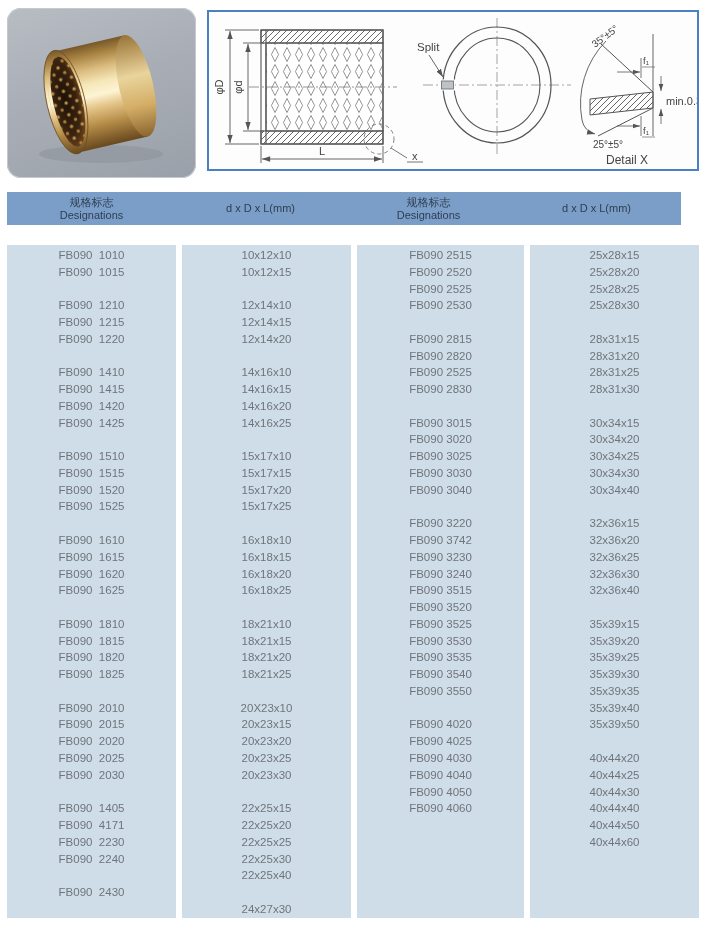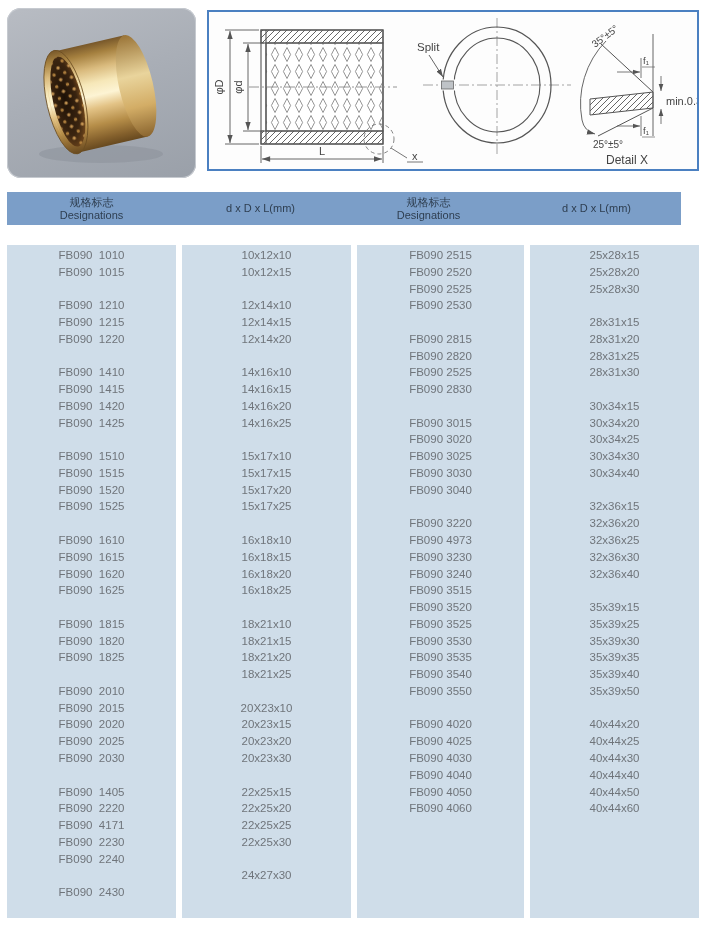--- a/index.html
+++ b/index.html
@@ -209,32 +209,32 @@
         <div class="trow">FB090  1510</div>
         <div class="trow">FB090  1515</div>
         <div class="trow">FB090  1520</div>
         <div class="trow">FB090  1525</div>
         <div class="trow">&nbsp;</div>
         <div class="trow">FB090  1610</div>
         <div class="trow">FB090  1615</div>
         <div class="trow">FB090  1620</div>
         <div class="trow">FB090  1625</div>
         <div class="trow">&nbsp;</div>
+        <div class="trow">FB090  1810</div>
         <div class="trow">FB090  1815</div>
         <div class="trow">FB090  1820</div>
         <div class="trow">FB090  1825</div>
         <div class="trow">&nbsp;</div>
         <div class="trow">FB090  2010</div>
         <div class="trow">FB090  2015</div>
         <div class="trow">FB090  2020</div>
         <div class="trow">FB090  2025</div>
         <div class="trow">FB090  2030</div>
         <div class="trow">&nbsp;</div>
         <div class="trow">FB090  1405</div>
-        <div class="trow">FB090  2220</div>
         <div class="trow">FB090  4171</div>
         <div class="trow">FB090  2230</div>
         <div class="trow">FB090  2240</div>
         <div class="trow">&nbsp;</div>
         <div class="trow">FB090  2430</div>
       </div>
     <div class="tcol w2">
         <div class="trow">10x12x10</div>
         <div class="trow">10x12x15</div>
         <div class="trow">&nbsp;</div>
@@ -258,26 +258,28 @@
         <div class="trow">16x18x25</div>
         <div class="trow">&nbsp;</div>
         <div class="trow">18x21x10</div>
         <div class="trow">18x21x15</div>
         <div class="trow">18x21x20</div>
         <div class="trow">18x21x25</div>
         <div class="trow">&nbsp;</div>
         <div class="trow">20X23x10</div>
         <div class="trow">20x23x15</div>
         <div class="trow">20x23x20</div>
+        <div class="trow">20x23x25</div>
         <div class="trow">20x23x30</div>
         <div class="trow">&nbsp;</div>
         <div class="trow">22x25x15</div>
         <div class="trow">22x25x20</div>
         <div class="trow">22x25x25</div>
         <div class="trow">22x25x30</div>
+        <div class="trow">22x25x40</div>
         <div class="trow">&nbsp;</div>
         <div class="trow">24x27x30</div>
       </div>
     <div class="tcol w3">
         <div class="trow">FB090 2515</div>
         <div class="trow">FB090 2520</div>
         <div class="trow">FB090 2525</div>
         <div class="trow">FB090 2530</div>
         <div class="trow">&nbsp;</div>
         <div class="trow">FB090 2815</div>
@@ -285,21 +287,21 @@
         <div class="trow">FB090 2525</div>
         <div class="trow">FB090 2830</div>
         <div class="trow">&nbsp;</div>
         <div class="trow">FB090 3015</div>
         <div class="trow">FB090 3020</div>
         <div class="trow">FB090 3025</div>
         <div class="trow">FB090 3030</div>
         <div class="trow">FB090 3040</div>
         <div class="trow">&nbsp;</div>
         <div class="trow">FB090 3220</div>
-        <div class="trow">FB090 4973</div>
+        <div class="trow">FB090 3742</div>
         <div class="trow">FB090 3230</div>
         <div class="trow">FB090 3240</div>
         <div class="trow">FB090 3515</div>
         <div class="trow">FB090 3520</div>
         <div class="trow">FB090 3525</div>
         <div class="trow">FB090 3530</div>
         <div class="trow">FB090 3535</div>
         <div class="trow">FB090 3540</div>
         <div class="trow">FB090 3550</div>
         <div class="trow">&nbsp;</div>
@@ -311,40 +313,42 @@
         <div class="trow">FB090 4060</div>
         <div class="trow">&nbsp;</div>
         <div class="trow">&nbsp;</div>
         <div class="trow">&nbsp;</div>
         <div class="trow">&nbsp;</div>
         <div class="trow">&nbsp;</div>
       </div>
     <div class="tcol w4">
         <div class="trow">25x28x15</div>
         <div class="trow">25x28x20</div>
+        <div class="trow">25x28x25</div>
         <div class="trow">25x28x30</div>
         <div class="trow">&nbsp;</div>
         <div class="trow">28x31x15</div>
         <div class="trow">28x31x20</div>
         <div class="trow">28x31x25</div>
         <div class="trow">28x31x30</div>
         <div class="trow">&nbsp;</div>
         <div class="trow">30x34x15</div>
         <div class="trow">30x34x20</div>
         <div class="trow">30x34x25</div>
         <div class="trow">30x34x30</div>
         <div class="trow">30x34x40</div>
         <div class="trow">&nbsp;</div>
         <div class="trow">32x36x15</div>
         <div class="trow">32x36x20</div>
         <div class="trow">32x36x25</div>
         <div class="trow">32x36x30</div>
         <div class="trow">32x36x40</div>
         <div class="trow">&nbsp;</div>
         <div class="trow">35x39x15</div>
+        <div class="trow">35x39x20</div>
         <div class="trow">35x39x25</div>
         <div class="trow">35x39x30</div>
         <div class="trow">35x39x35</div>
         <div class="trow">35x39x40</div>
         <div class="trow">35x39x50</div>
         <div class="trow">&nbsp;</div>
         <div class="trow">40x44x20</div>
         <div class="trow">40x44x25</div>
         <div class="trow">40x44x30</div>
         <div class="trow">40x44x40</div>

